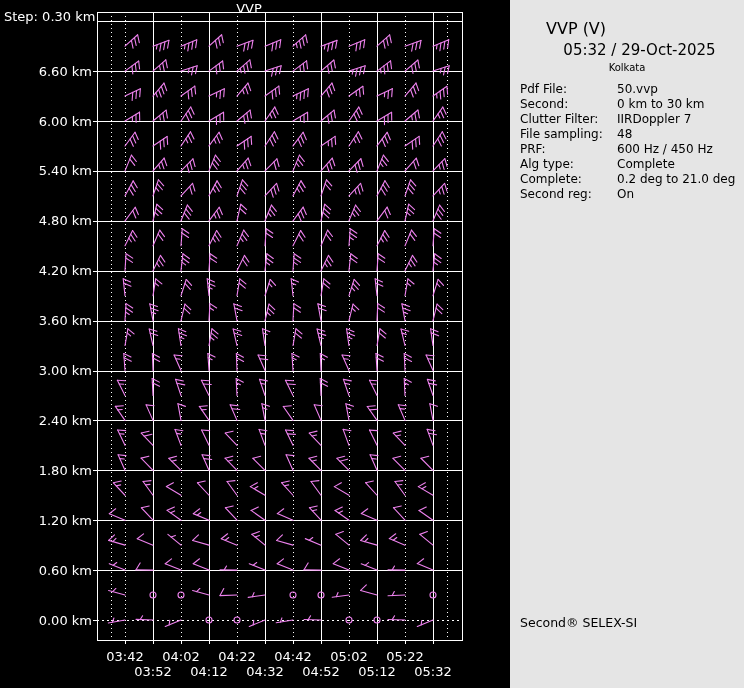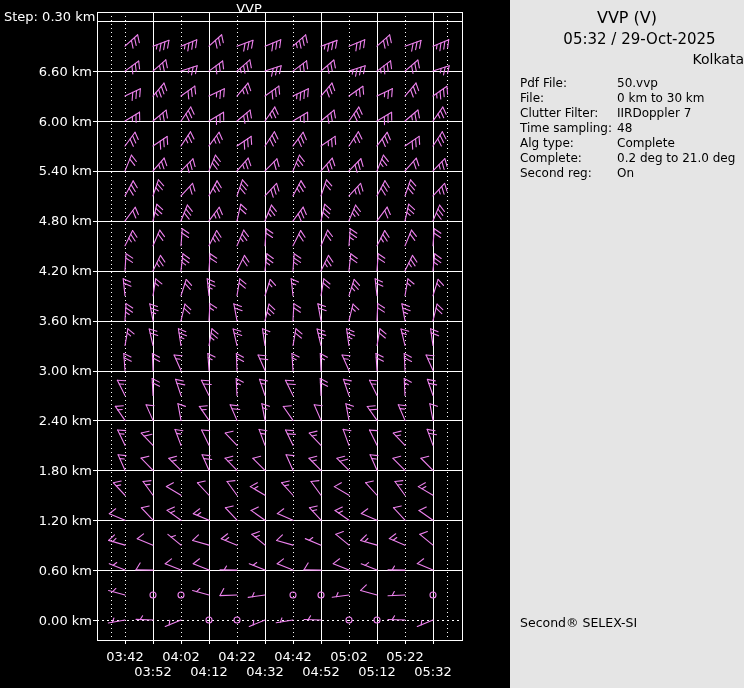--- a/index.html
+++ b/index.html
@@ -2,23 +2,23 @@
 <html><head>
 <meta charset="utf-8">
 <style>
   html,body{margin:0;padding:0;background:#000;}
   body{width:744px;height:688px;overflow:hidden;font-family:"DejaVu Sans",sans-serif;}
   .app{position:relative;width:744px;height:688px;}
   .plot-area{position:absolute;left:0;top:0;width:510px;height:688px;background:#000;}
   .plot-area svg{display:block;}
   svg text{font-family:"DejaVu Sans",sans-serif;fill:#ffffff;}
   .panel{position:absolute;left:510px;top:0;width:234px;height:688px;background:#e5e5e5;color:#000;}
-  .panel-title{text-align:center;font-size:16px;padding-top:8px;}
+  .panel-title{text-align:left;font-size:16px;padding-top:19px;margin-left:36px;}
   .panel-datetime{text-align:center;font-size:15px;margin-top:3px;margin-left:25px;}
-  .panel-site{text-align:right;font-size:14px;margin-top:3px;}
+  .panel-site{text-align:center;font-size:10px;margin-top:3px;}
   .params{margin:9px 8px 0 10px;font-size:12px;}
   .prow{display:flex;line-height:15px;}
   .plabel{width:97px;flex:none;}
   .pvalue{flex:1;}
   .footer{position:absolute;left:10px;top:615px;font-size:12.5px;}
 </style>
 </head>
 <body>
 
 <div class="app">
@@ -1018,30 +1018,34 @@
   <div class="panel">
     <div class="panel-title">VVP (V)</div>
     <div class="panel-datetime">05:32 / 29-Oct-2025</div>
     <div class="panel-site">Kolkata</div>
     <div class="params" id="param-list">
         <div class="prow">
           <span class="plabel">Pdf File:</span>
           <span class="pvalue">50.vvp</span>
         </div>
         <div class="prow">
-          <span class="plabel">File:</span>
+          <span class="plabel">Second:</span>
           <span class="pvalue">0 km to 30 km</span>
         </div>
         <div class="prow">
           <span class="plabel">Clutter Filter:</span>
           <span class="pvalue">IIRDoppler 7</span>
         </div>
         <div class="prow">
-          <span class="plabel">Time sampling:</span>
+          <span class="plabel">File sampling:</span>
           <span class="pvalue">48</span>
+        </div>
+        <div class="prow">
+          <span class="plabel">PRF:</span>
+          <span class="pvalue">600 Hz / 450 Hz</span>
         </div>
         <div class="prow">
           <span class="plabel">Alg type:</span>
           <span class="pvalue">Complete</span>
         </div>
         <div class="prow">
           <span class="plabel">Complete:</span>
           <span class="pvalue">0.2 deg to 21.0 deg</span>
         </div>
         <div class="prow">

